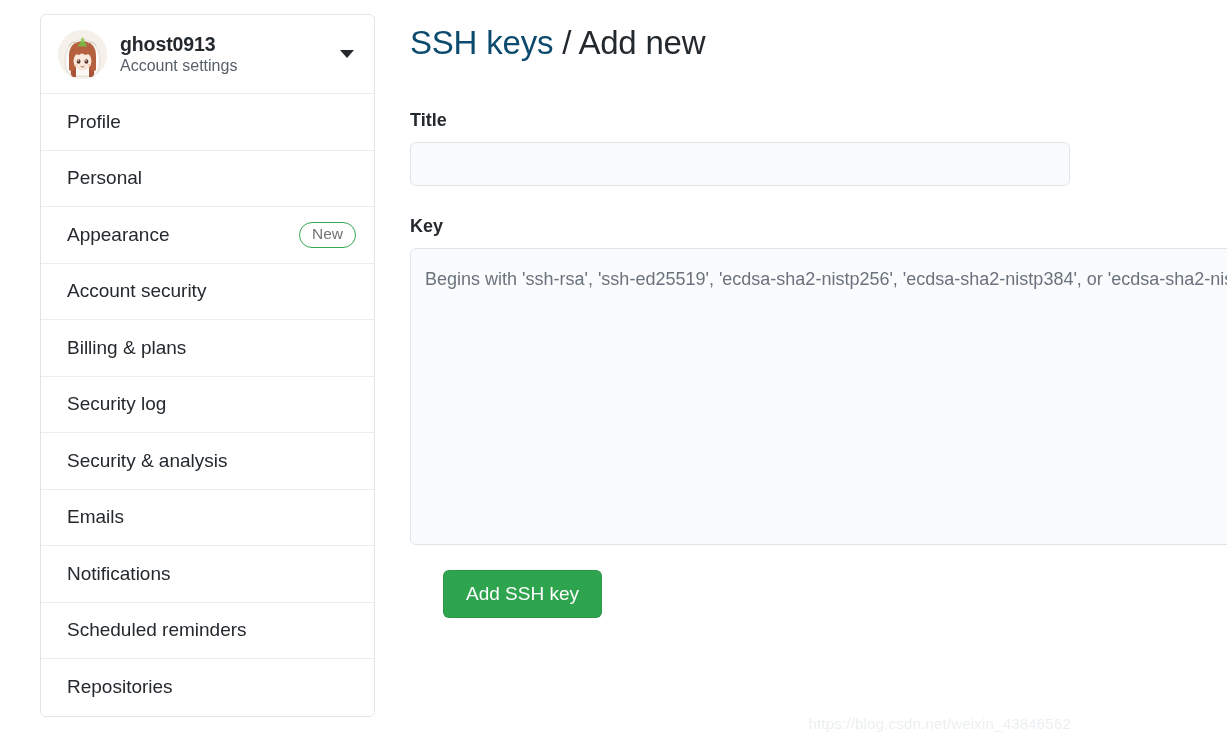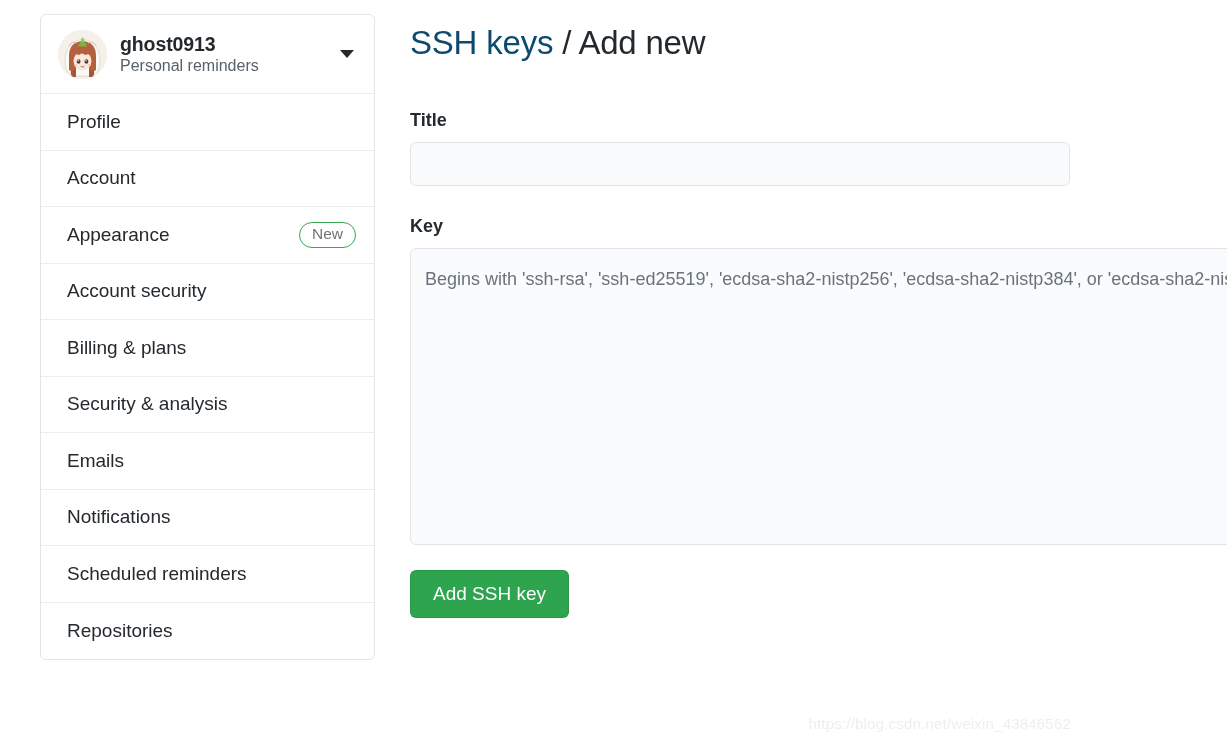--- a/index.html
+++ b/index.html
@@ -192,20 +192,21 @@
     display: inline-block;
     background: #2ea44f;
     color: #ffffff;
     border: 1px solid rgba(27,31,35,0.10);
     border-radius: 6px;
     font-size: 19px;
     font-family: "Liberation Sans", sans-serif;
     padding: 13px 22px 14px 22px;
     line-height: 1;
     cursor: pointer;
+    margin-left: 33px;
   }
 
   
   .watermark {
     position: absolute;
     right: 2px;
     bottom: 13px;
     font-size: 15px;
     color: #eceff1;
     letter-spacing: 0.2px;
@@ -247,43 +248,46 @@
 
           <path d="M24.6 7 L29.2 16.5 L20 16.5 Z" fill="#7cb342"></path>
           <path d="M24.6 7 L26.8 11.8 L22.4 11.8 Z" fill="#9ccc65"></path>
 
           <path d="M30 13 Q36 10 38 16" stroke="#cfc7bd" stroke-width="1" fill="none" stroke-linecap="round"></path>
           <path d="M19 13 Q13 10 11.5 16" stroke="#cfc7bd" stroke-width="1" fill="none" stroke-linecap="round"></path>
         </svg>
       </div>
       <div class="profile-text">
         <div class="profile-name">ghost0913</div>
-        <div class="profile-sub">Personal reminders</div>
+        <div class="profile-sub">Account settings</div>
       </div>
       <div class="caret"></div>
     </div>
 
     <div>
       <div class="nav-item">
         <span class="nav-label">Profile</span>
       </div>
       <div class="nav-item">
-        <span class="nav-label">Account</span>
+        <span class="nav-label">Personal</span>
       </div>
       <div class="nav-item">
         <span class="nav-label">Appearance</span>
         <span class="badge-new">New</span>
       </div>
       <div class="nav-item">
         <span class="nav-label">Account security</span>
       </div>
       <div class="nav-item">
         <span class="nav-label">Billing &amp; plans</span>
       </div>
       <div class="nav-item">
+        <span class="nav-label">Security log</span>
+      </div>
+      <div class="nav-item">
         <span class="nav-label">Security &amp; analysis</span>
       </div>
       <div class="nav-item">
         <span class="nav-label">Emails</span>
       </div>
       <div class="nav-item">
         <span class="nav-label">Notifications</span>
       </div>
       <div class="nav-item">
         <span class="nav-label">Scheduled reminders</span>

